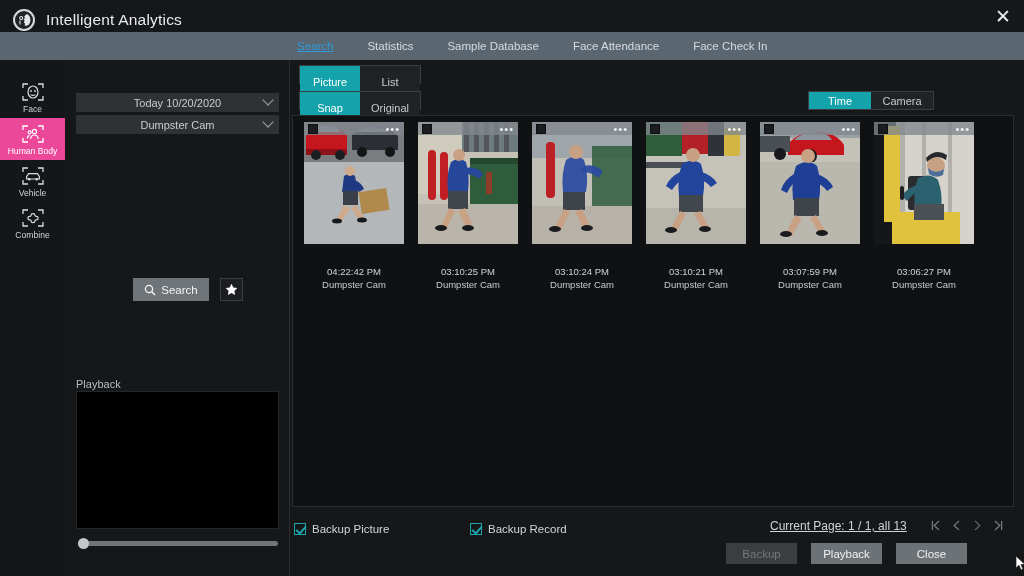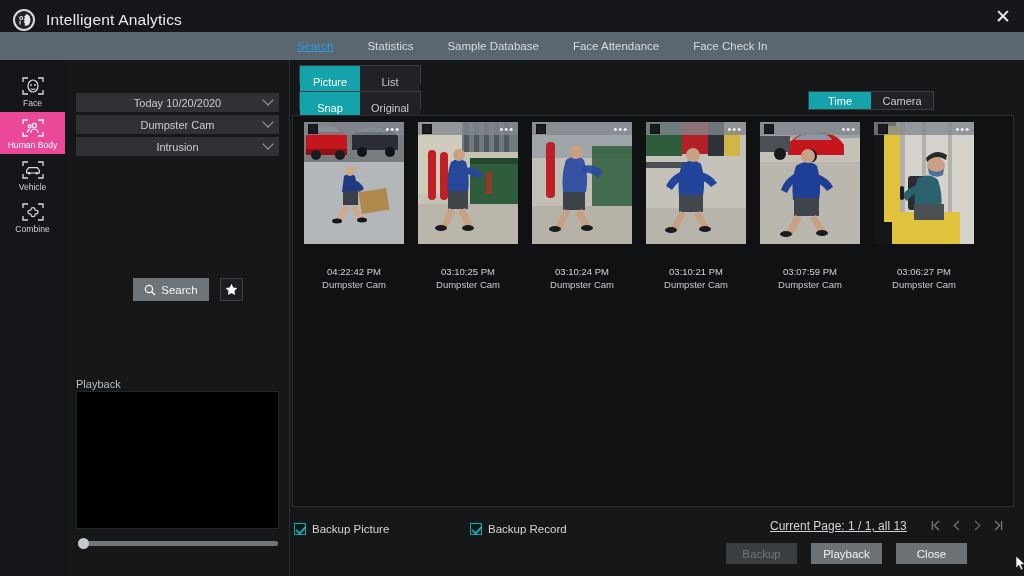--- a/index.html
+++ b/index.html
@@ -69,21 +69,21 @@
     color: #2f9bde;
     text-decoration: underline;
   }
 
   
   .sidebar {
     position: absolute; left: 0; top: 60px;
     width: 85px; height: 516px;
     background: #151619;
     border-right: 1px solid #27292d;
-    padding-top: 10px;
+    padding-top: 16px;
   }
   .sb-item {
     width: 65px; height: 42px;
     display: flex; flex-direction: column;
     align-items: center; justify-content: center;
     cursor: pointer;
     margin-bottom: 0px;
   }
   .sb-item.active { background: #ec4899; }
   .sb-ico {
@@ -360,24 +360,20 @@
     </div>
 
   <div class="leftpanel">
 
     <div class="dd" id="dd0">
       <div class="dd-txt">Today 10/20/2020</div>
       <div class="dd-car"></div>
     </div>
     <div class="dd" id="dd1">
       <div class="dd-txt">Dumpster Cam</div>
-      <div class="dd-car"></div>
-    </div>
-    <div class="dd" id="dd2">
-      <div class="dd-txt">Intrusion</div>
       <div class="dd-car"></div>
     </div>
 
     <div class="searchrow">
       <div class="searchbtn">
         <svg width="12" height="12" viewBox="0 0 12 12">
           <circle cx="5" cy="5" r="3.6" fill="none" stroke="#f2f4f5" stroke-width="1.3"></circle>
           <line x1="7.7" y1="7.7" x2="11" y2="11" stroke="#f2f4f5" stroke-width="1.5"></line>
         </svg>
         <span>Search</span>

